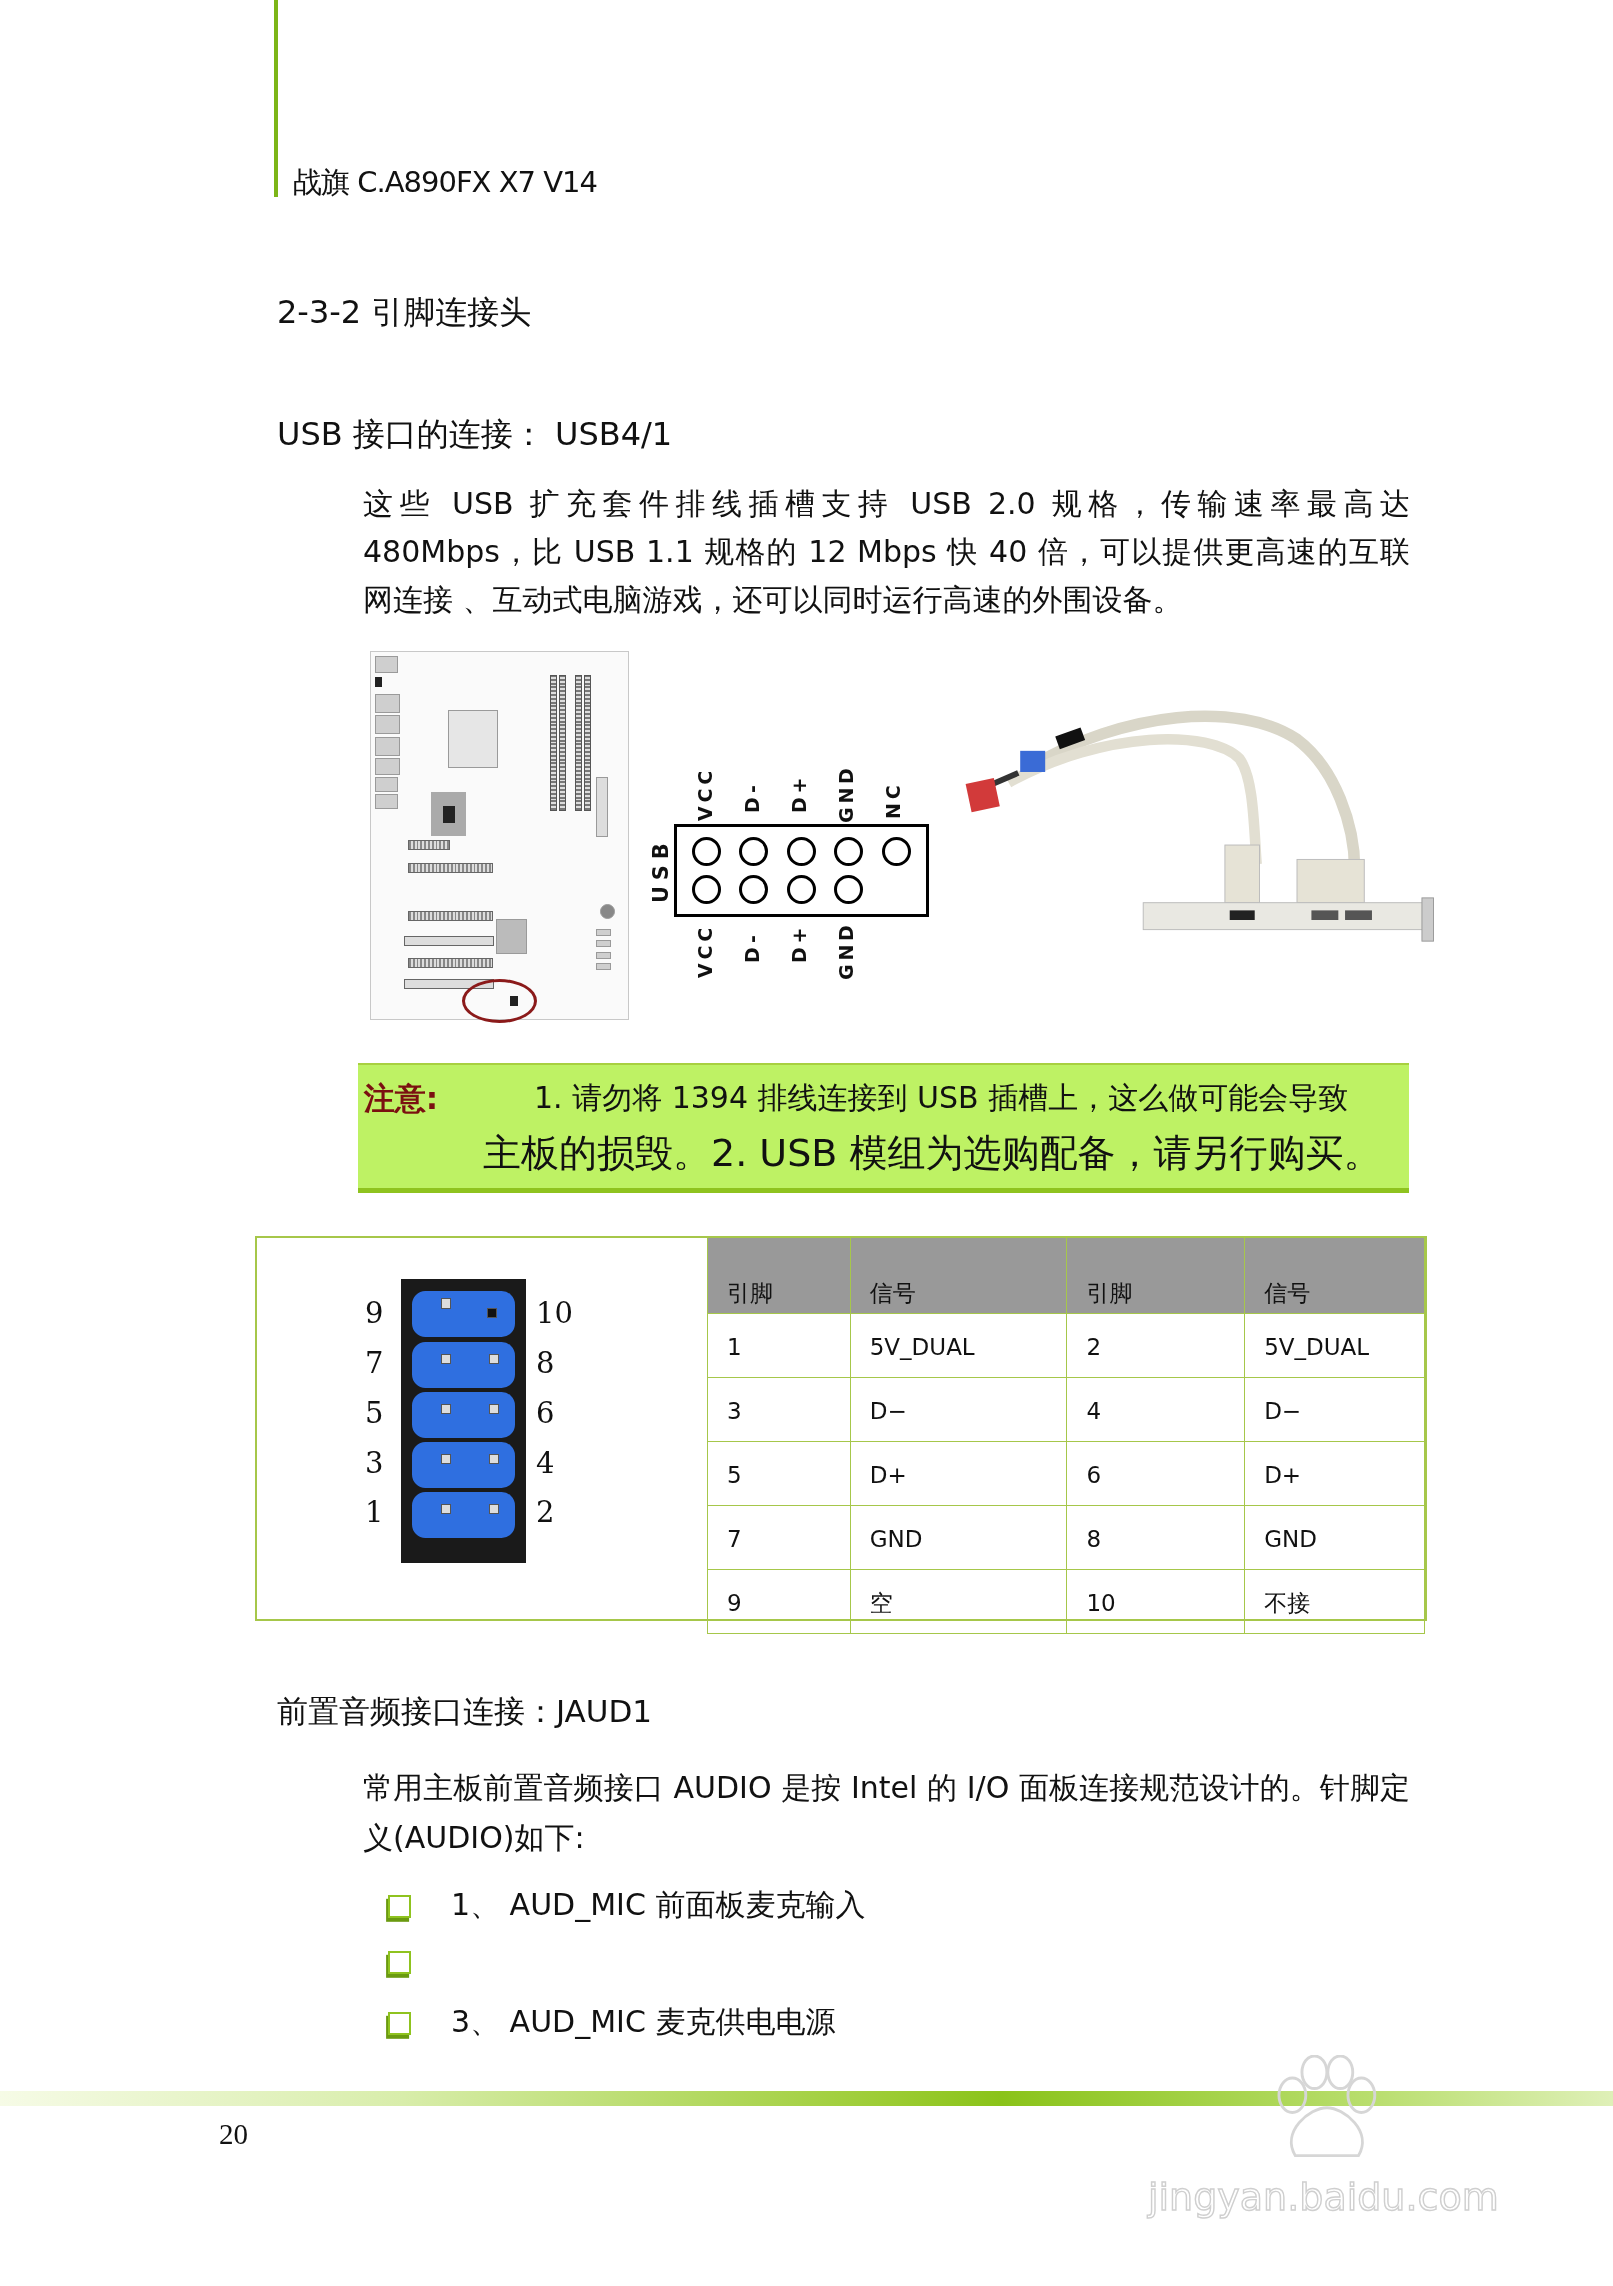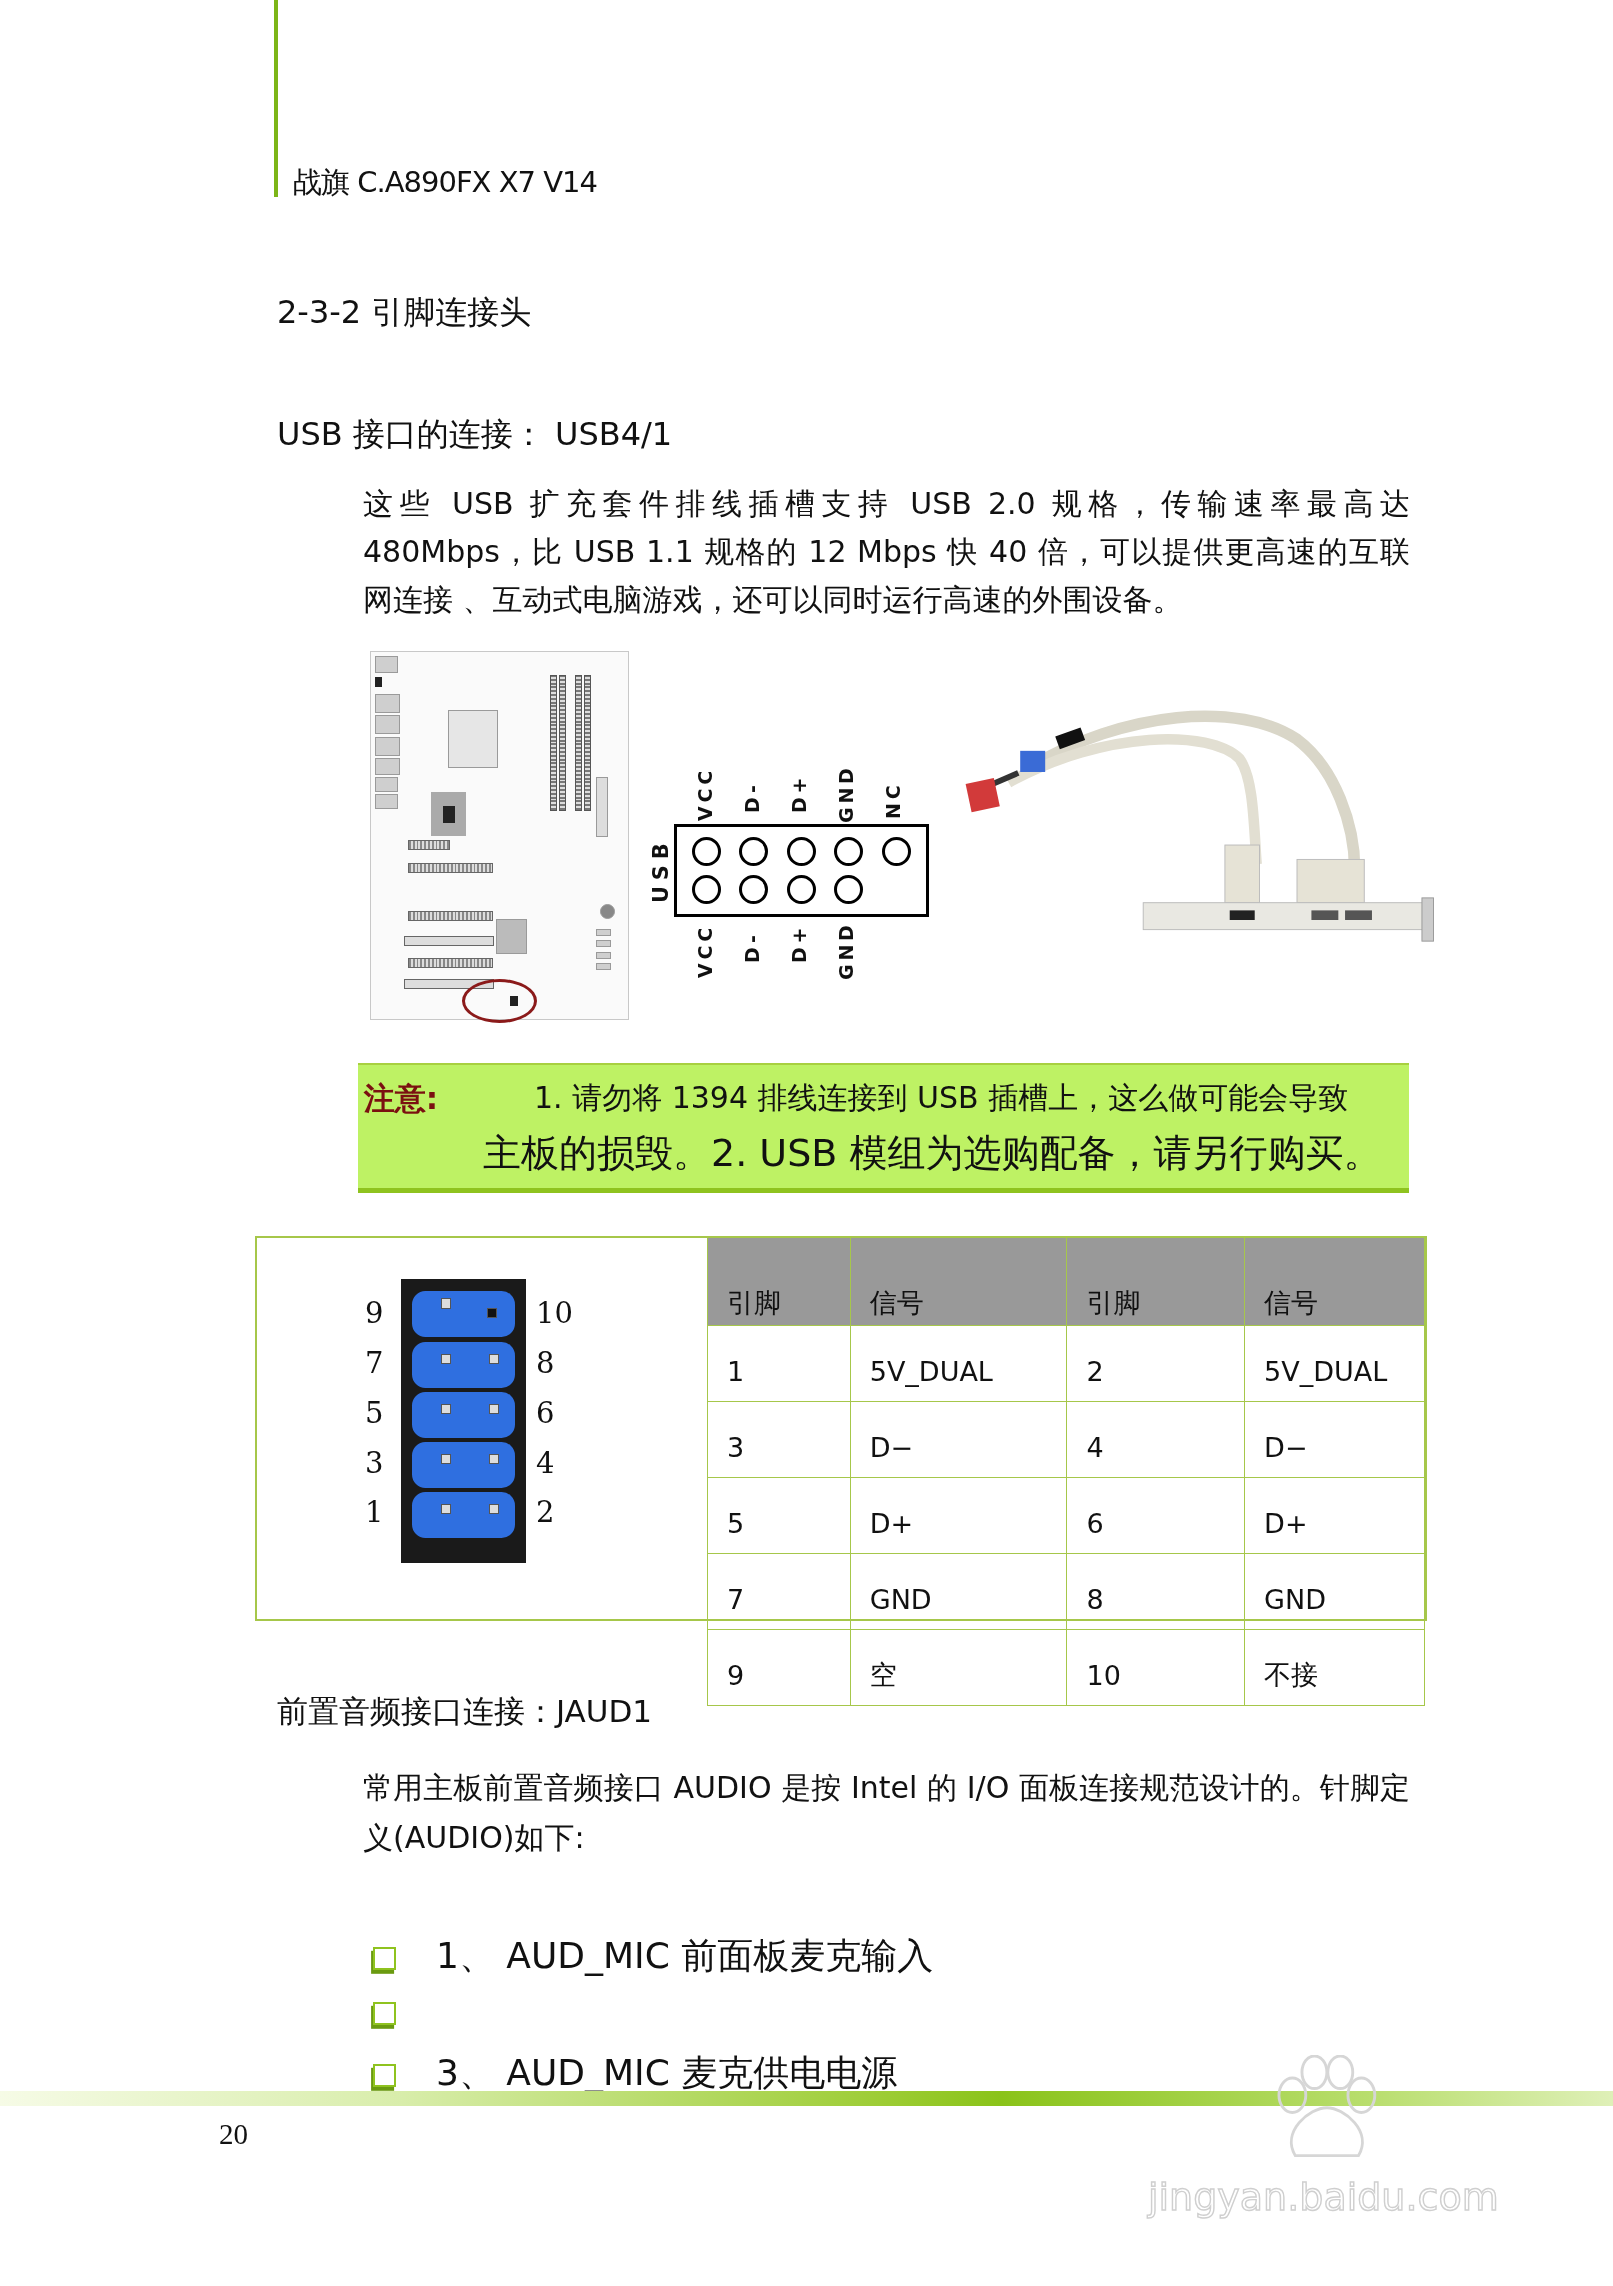--- a/index.html
+++ b/index.html
@@ -39,26 +39,26 @@
   .note-l1 { position:absolute; left:176px; top:13.4px; font-size:30px; white-space:nowrap; }
   .note-l2 { position:absolute; left:125px; top:63px; font-size:38px; white-space:nowrap; }
 
   
   .tbl-outer { left:255px; top:1236px; width:1168px; height:381px; border:2.9px solid #a6c74a; }
   .connector { position:absolute; left:144px; top:41px; width:125px; height:284px; background:#1a1a1a; }
   .conn-seg { position:absolute; left:10.6px; width:103px; height:46px; background:#2f6fe0; border-radius:13.4px; }
   .conn-pin { position:absolute; width:8.6px; height:8.6px; background:#ddd; border:1px solid #555; }
   .pnum { position:absolute; font-family:"DejaVu Serif","Liberation Serif",serif; font-size:29px; }
   table.pins { position:absolute; left:450px; top:-1px; border-collapse:collapse; }
-  table.pins td, table.pins th { border:1.9px solid #a6c74a; height:59px; padding:16px 0 0 19px; text-align:left;
-                                  font-size:27px; font-weight:normal; vertical-align:middle; }
+  table.pins td, table.pins th { border:1.9px solid #a6c74a; height:59px; padding:4px 0 0 19px; text-align:left;
+                                  font-size:23px; font-weight:normal; vertical-align:middle; }
   table.pins th { background:#999999; height:67px; vertical-align:bottom; padding-bottom:3.8px; }
 
   .h4 { left:277px; top:1691px; font-size:31px; white-space:nowrap; }
-  .li { left:373px; font-size:36px; white-space:nowrap;margin-top:47px; }
+  .li { left:388px; font-size:30px; white-space:nowrap; }
   .bullet { display:inline-block; width:19px; height:19px; border:2.9px solid #8fc31f; box-shadow:-1.9px 3.8px 0 #6a9a10;
             vertical-align:middle; margin-right:40px; background:#fff; }
 
   .gbar { left:0; top:2091px; width:1614px; height:15.4px;
           background:linear-gradient(90deg,#f6fbe6 0%,#d8edaa 25%,#9ccc33 55%,#8ac319 62%,#b9de6e 85%,#dff0b8 100%); }
   .pageno { left:219px; top:2118px; font-family:"Liberation Serif","DejaVu Serif",serif; font-size:29px; }
   .wm { left:1148px; top:2065px; width:375px; height:163px; color:#fff; }
   .wm-big { position:absolute; left:0; top:38px; font-size:61px; font-weight:bold; color:#fff;
             -webkit-text-stroke:1.9px #cfcfcf; letter-spacing:1.9px; white-space:nowrap; }
   .wm-url { position:absolute; left:0; top:110px; font-size:38px; color:#fff; -webkit-text-stroke:1.4px #cfcfcf; white-space:nowrap; }

